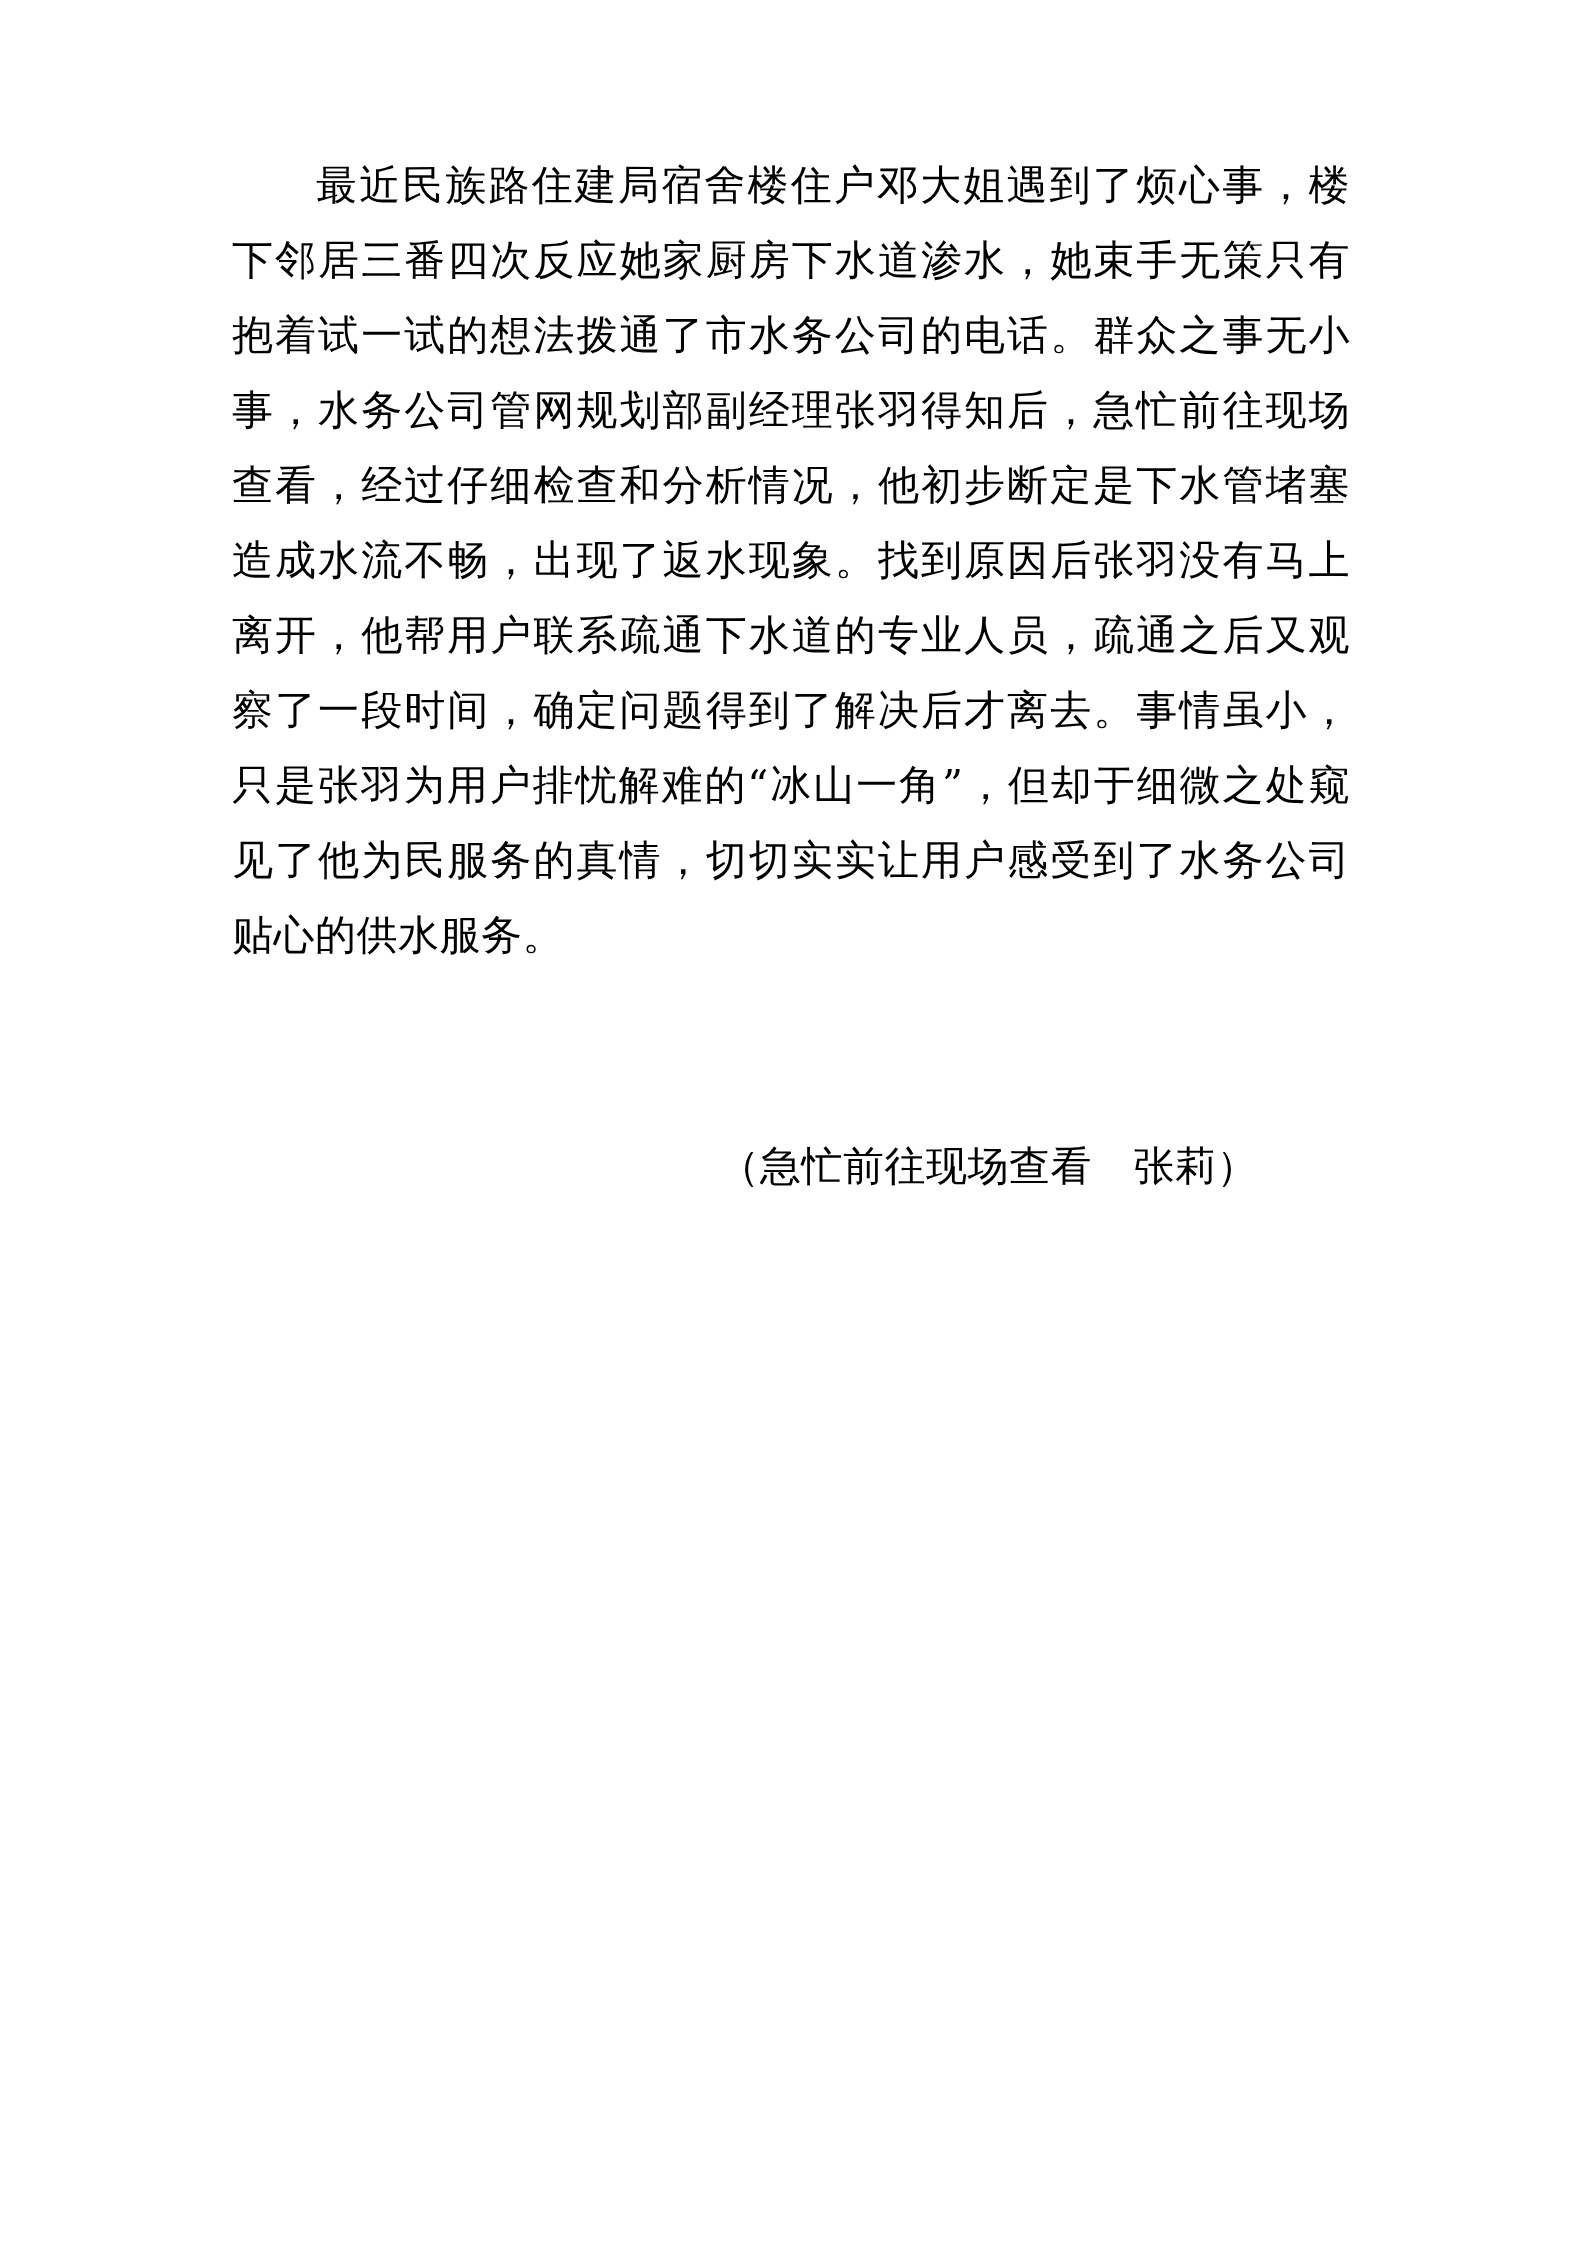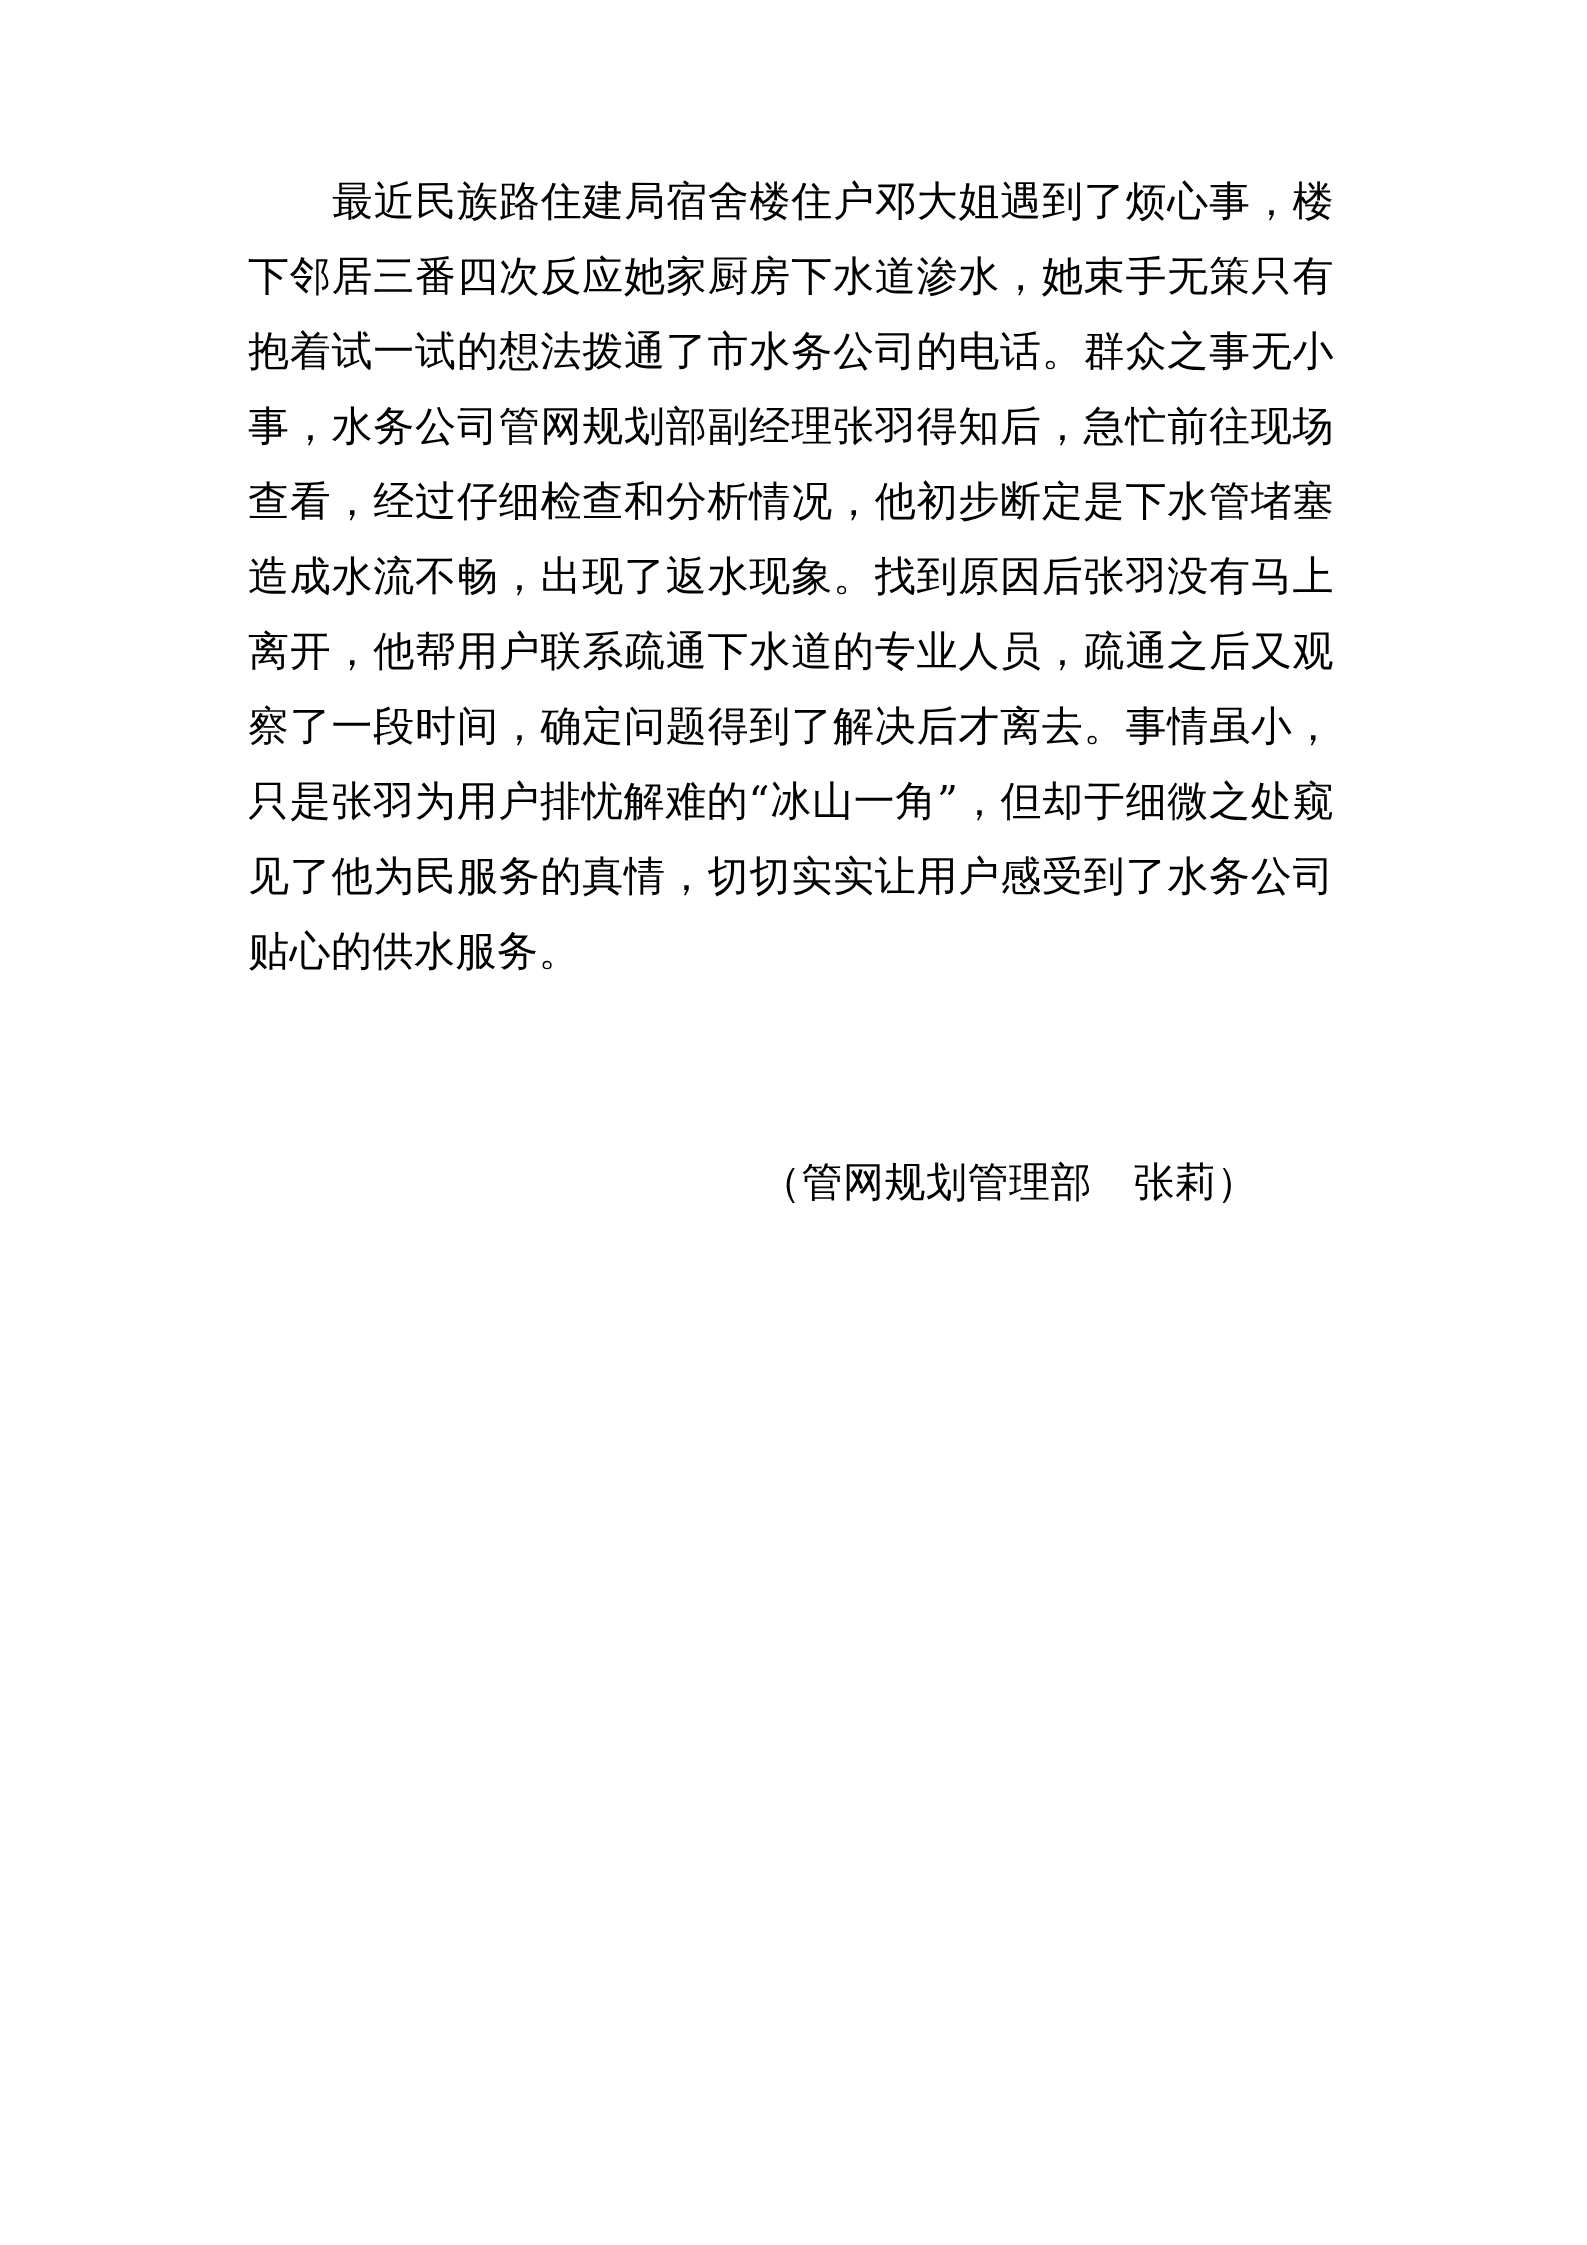--- a/index.html
+++ b/index.html
@@ -23,21 +23,21 @@
     top: 148px;
     width: 1118px;
   }
   .body-paragraph {
     font-size: 41px;
     line-height: 75px;
     letter-spacing: 0.5px;
     text-align: justify;
     text-justify: inter-character;
     text-indent: 84px;
-    margin: 16px;
+    margin: 0;
     word-break: break-all;
   }
   .signature-block {
     margin-top: 156px;
     text-align: right;
     padding-right: 92px;
   }
   .signature {
     font-size: 41px;
     line-height: 75px;
@@ -46,16 +46,16 @@
     white-space: pre;
   }
 </style>
 </head>
 <body>
 
 <div class="page">
   <div class="content">
     <p class="body-paragraph">最近民族路住建局宿舍楼住户邓大姐遇到了烦心事，楼下邻居三番四次反应她家厨房下水道渗水，她束手无策只有抱着试一试的想法拨通了市水务公司的电话。群众之事无小事，水务公司管网规划部副经理张羽得知后，急忙前往现场查看，经过仔细检查和分析情况，他初步断定是下水管堵塞造成水流不畅，出现了返水现象。找到原因后张羽没有马上离开，他帮用户联系疏通下水道的专业人员，疏通之后又观察了一段时间，确定问题得到了解决后才离去。事情虽小，只是张羽为用户排忧解难的“冰山一角”，但却于细微之处窥见了他为民服务的真情，切切实实让用户感受到了水务公司贴心的供水服务。</p>
     <div class="signature-block">
-      <span class="signature">（管网规划管理部　张莉）</span>
+      <span class="signature">（急忙前往现场查看　张莉）</span>
     </div>
   </div>
 </div>
 
 </body></html>

